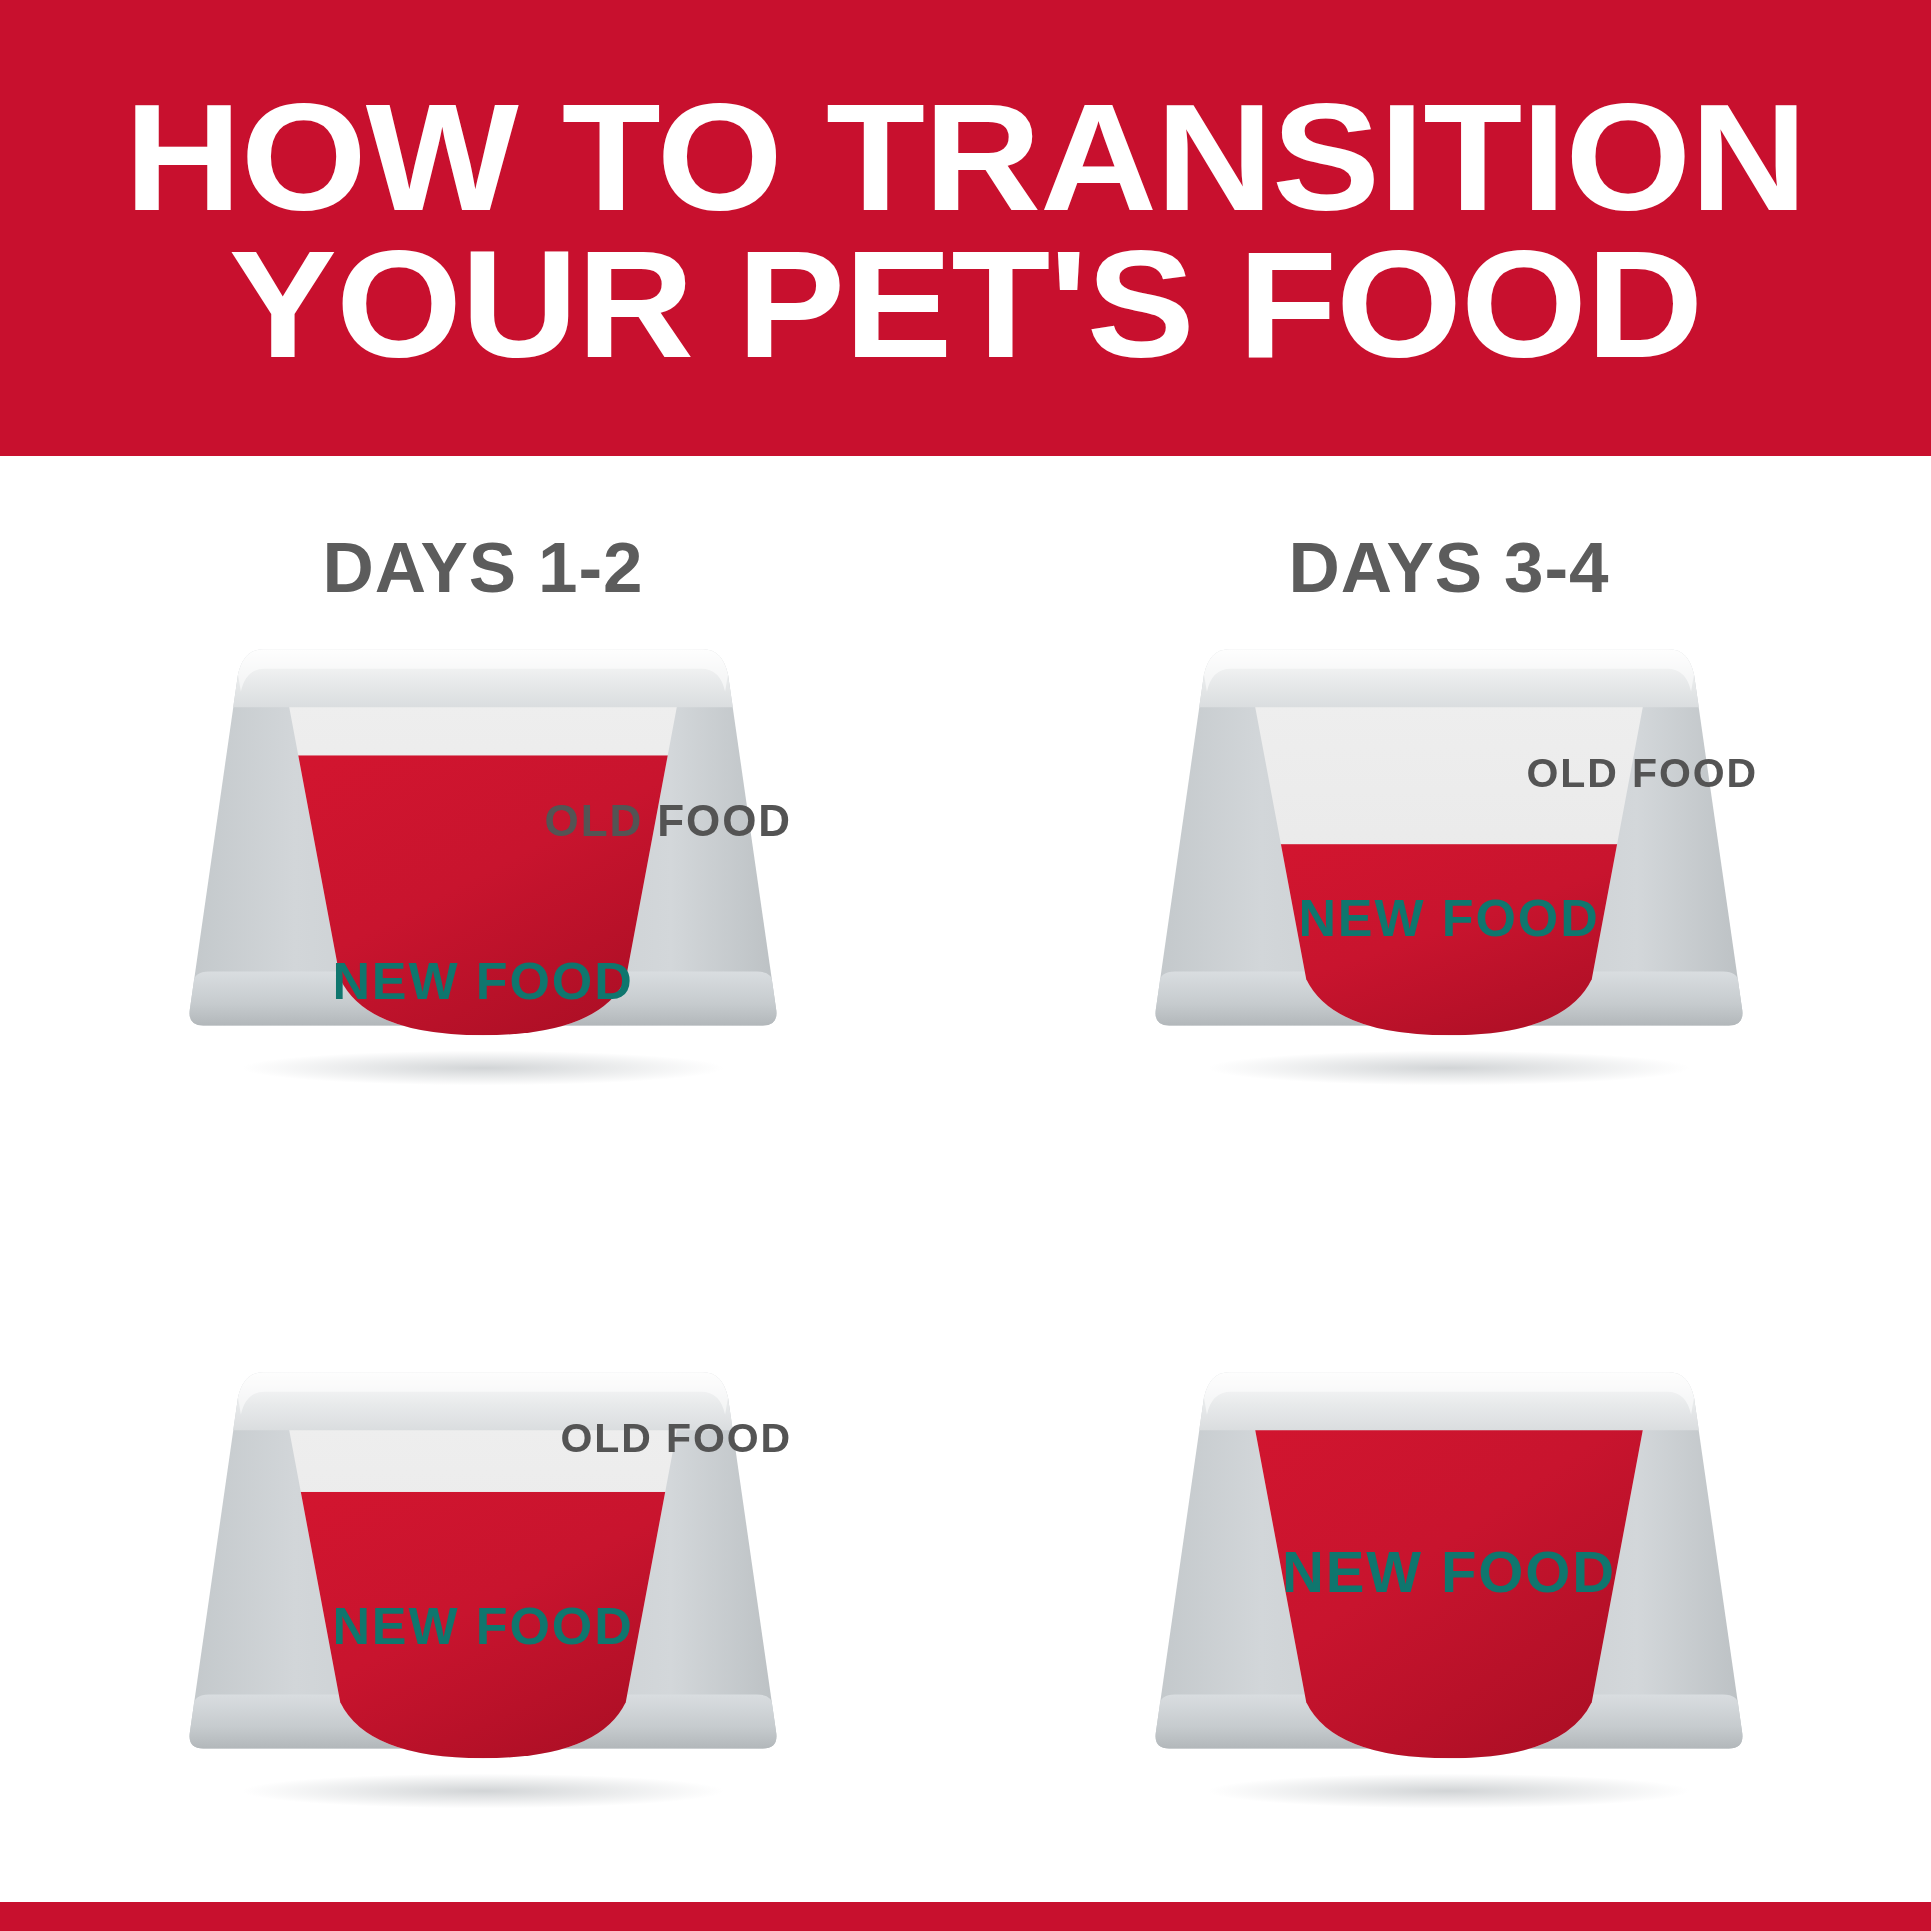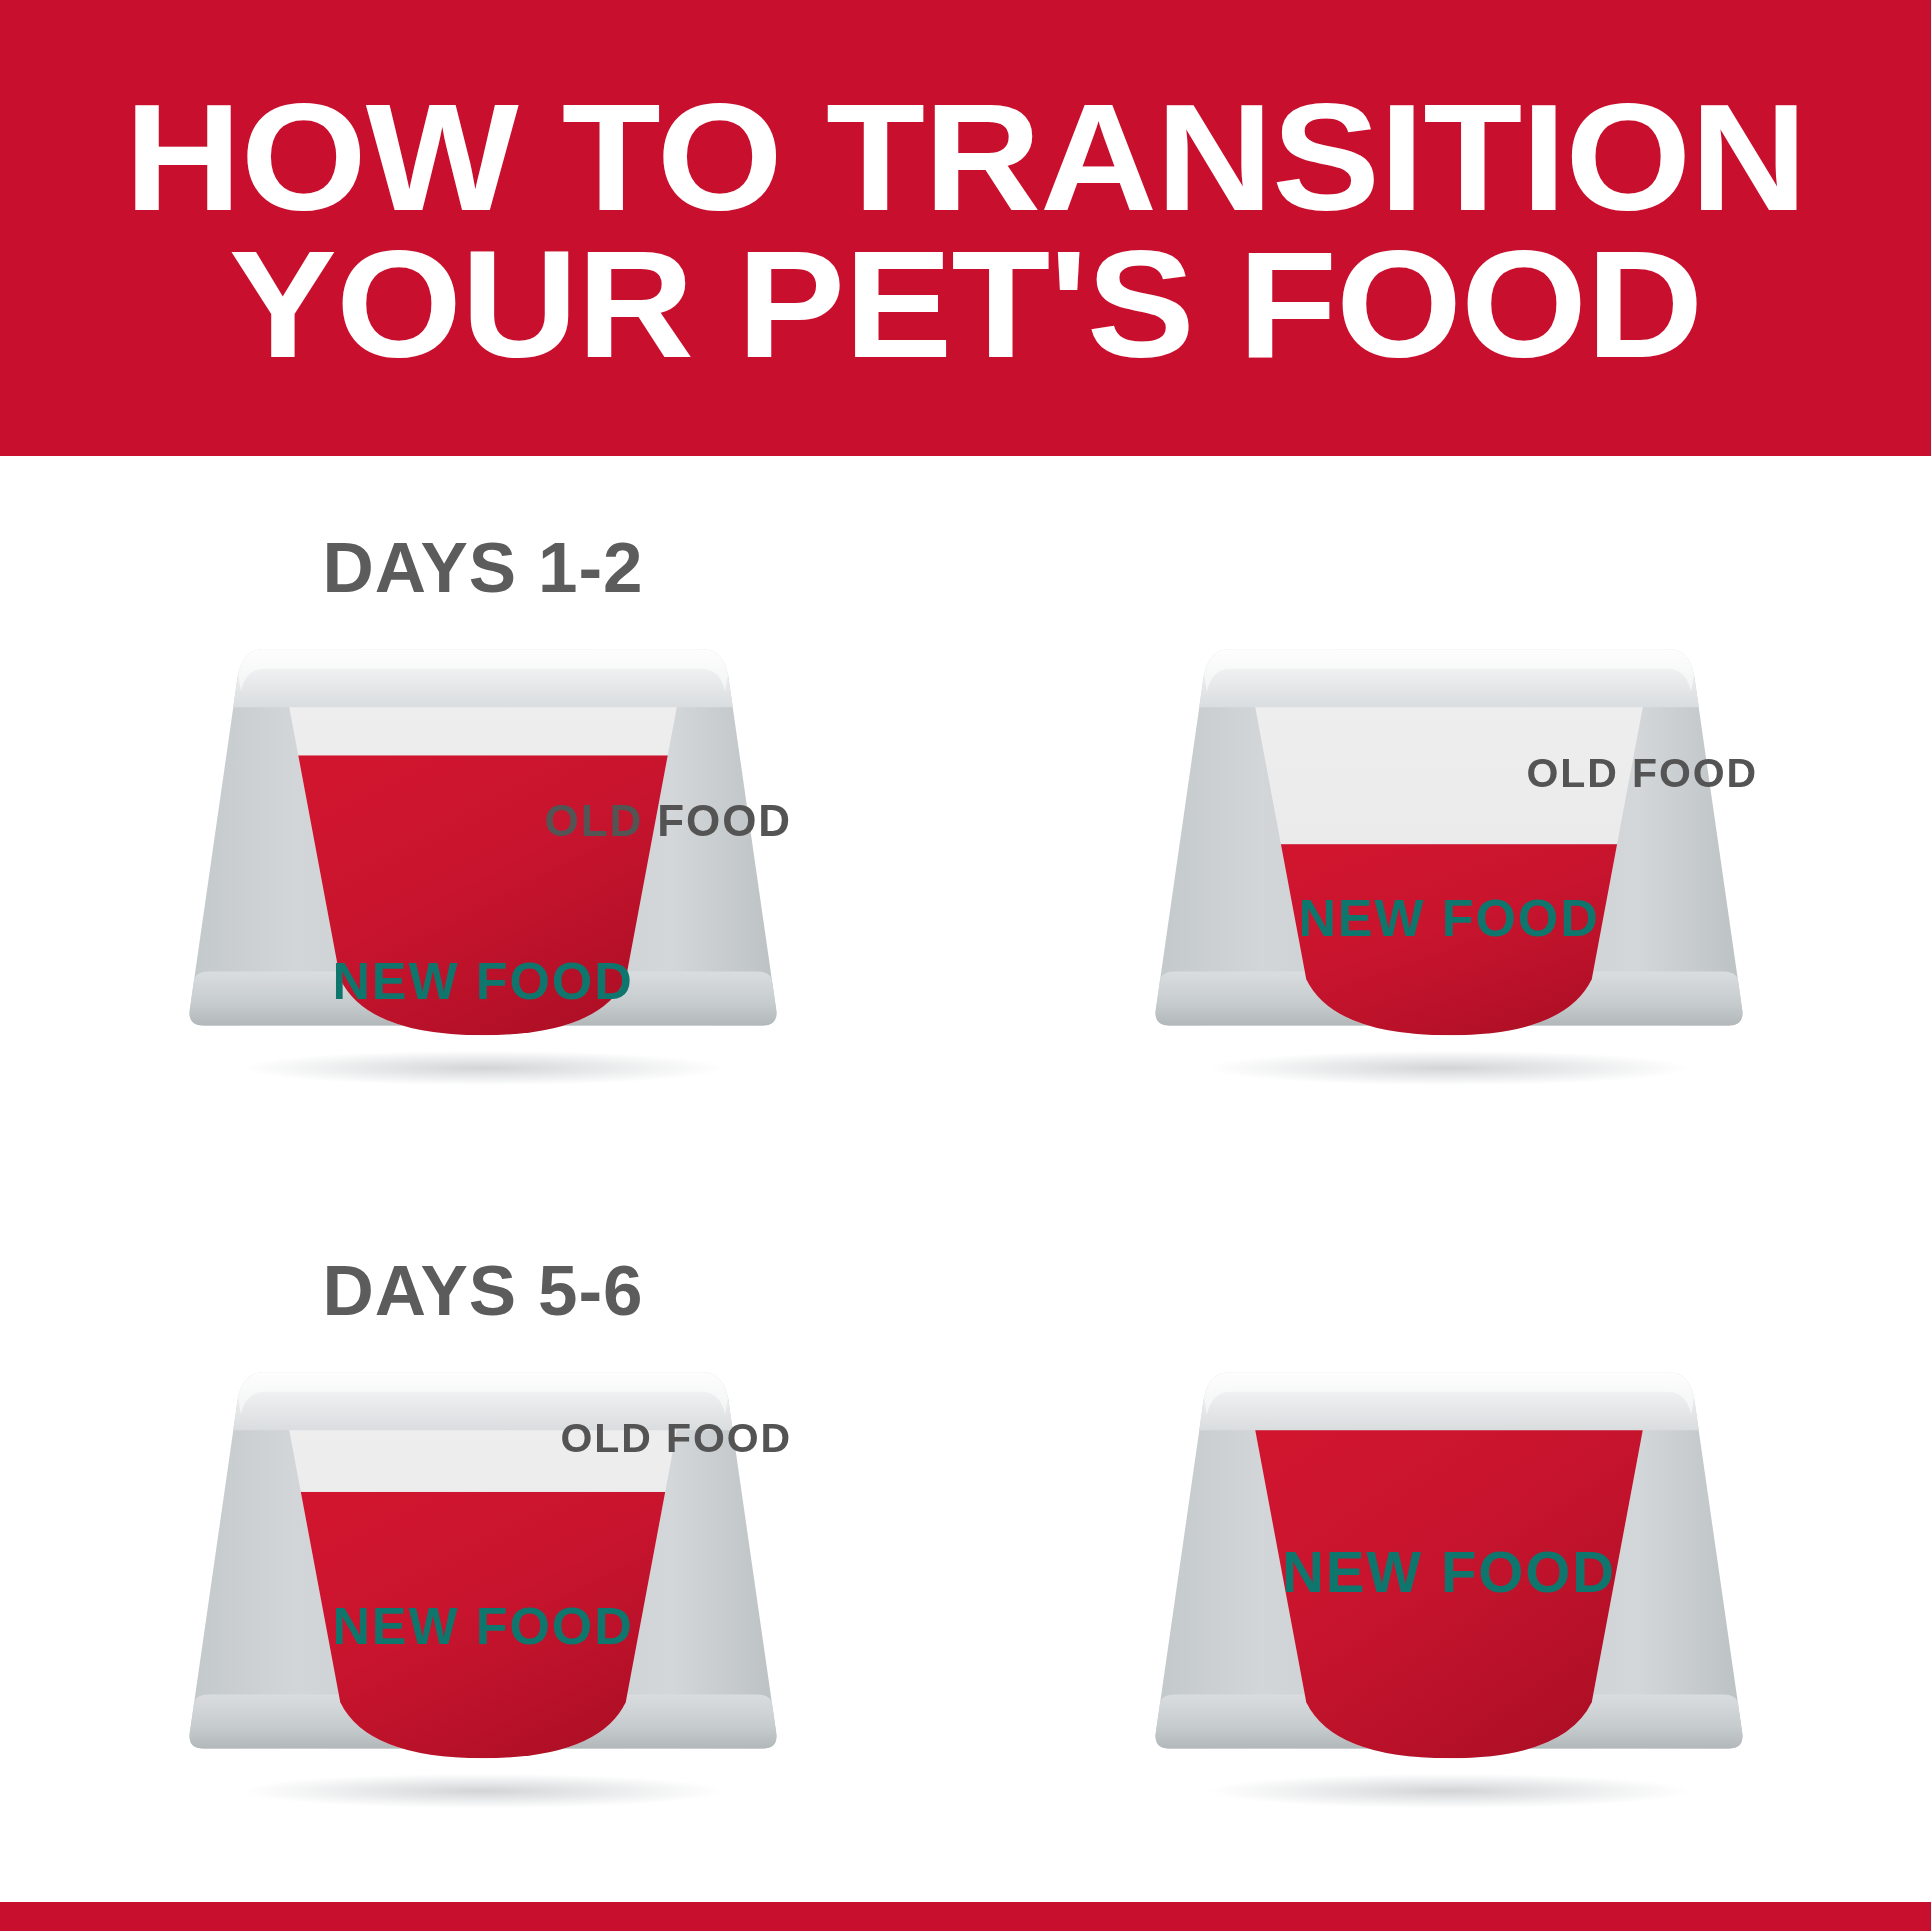--- a/index.html
+++ b/index.html
@@ -179,20 +179,21 @@
           </g>
           <path d="M92,18 Q72,18 66,44 L61,78 L579,78 L574,44 Q568,18 548,18 Z" fill="url(#rimG0)"></path>
           <path d="M66,44 Q72,18 92,18 L548,18 Q568,18 574,44 L571,62 Q566,38 546,38 L94,38 Q74,38 69,62 Z" fill="#FFFFFF" opacity="0.55"></path>
         </svg>
         <div class="food-label old-label" style="top:164px;font-size:44px;letter-spacing:1.9px;">OLD FOOD</div>
         <div class="food-label new-label" style="top:319px;font-size:52px;letter-spacing:1.9px;">NEW FOOD</div>
       </div>
     </div>
 
     <div class="stage stage-1">
+      <div class="stage-label">DAYS 3-4</div>
       <div class="bowl-wrap">
         <svg class="bowl-svg" viewBox="0 0 640 480" xmlns="http://www.w3.org/2000/svg">
           <defs>
             <linearGradient id="shellG1" x1="0" y1="0" x2="1" y2="0">
               <stop offset="0" stop-color="#C3C8CB"></stop>
               <stop offset="0.18" stop-color="#D2D6D9"></stop>
               <stop offset="0.5" stop-color="#C6CBCE"></stop>
               <stop offset="0.82" stop-color="#D3D7DA"></stop>
               <stop offset="1" stop-color="#BCC1C4"></stop>
             </linearGradient>
@@ -233,21 +234,20 @@
           </g>
           <path d="M92,18 Q72,18 66,44 L61,78 L579,78 L574,44 Q568,18 548,18 Z" fill="url(#rimG1)"></path>
           <path d="M66,44 Q72,18 92,18 L548,18 Q568,18 574,44 L571,62 Q566,38 546,38 L94,38 Q74,38 69,62 Z" fill="#FFFFFF" opacity="0.55"></path>
         </svg>
         <div class="food-label old-label" style="top:118px;font-size:41px;letter-spacing:1.9px;">OLD FOOD</div>
         <div class="food-label new-label" style="top:256px;font-size:52px;letter-spacing:1.9px;">NEW FOOD</div>
       </div>
     </div>
 
     <div class="stage stage-2">
-      <div class="stage-label">DAYS 5-6</div>
       <div class="bowl-wrap">
         <svg class="bowl-svg" viewBox="0 0 640 480" xmlns="http://www.w3.org/2000/svg">
           <defs>
             <linearGradient id="shellG2" x1="0" y1="0" x2="1" y2="0">
               <stop offset="0" stop-color="#C3C8CB"></stop>
               <stop offset="0.18" stop-color="#D2D6D9"></stop>
               <stop offset="0.5" stop-color="#C6CBCE"></stop>
               <stop offset="0.82" stop-color="#D3D7DA"></stop>
               <stop offset="1" stop-color="#BCC1C4"></stop>
             </linearGradient>

